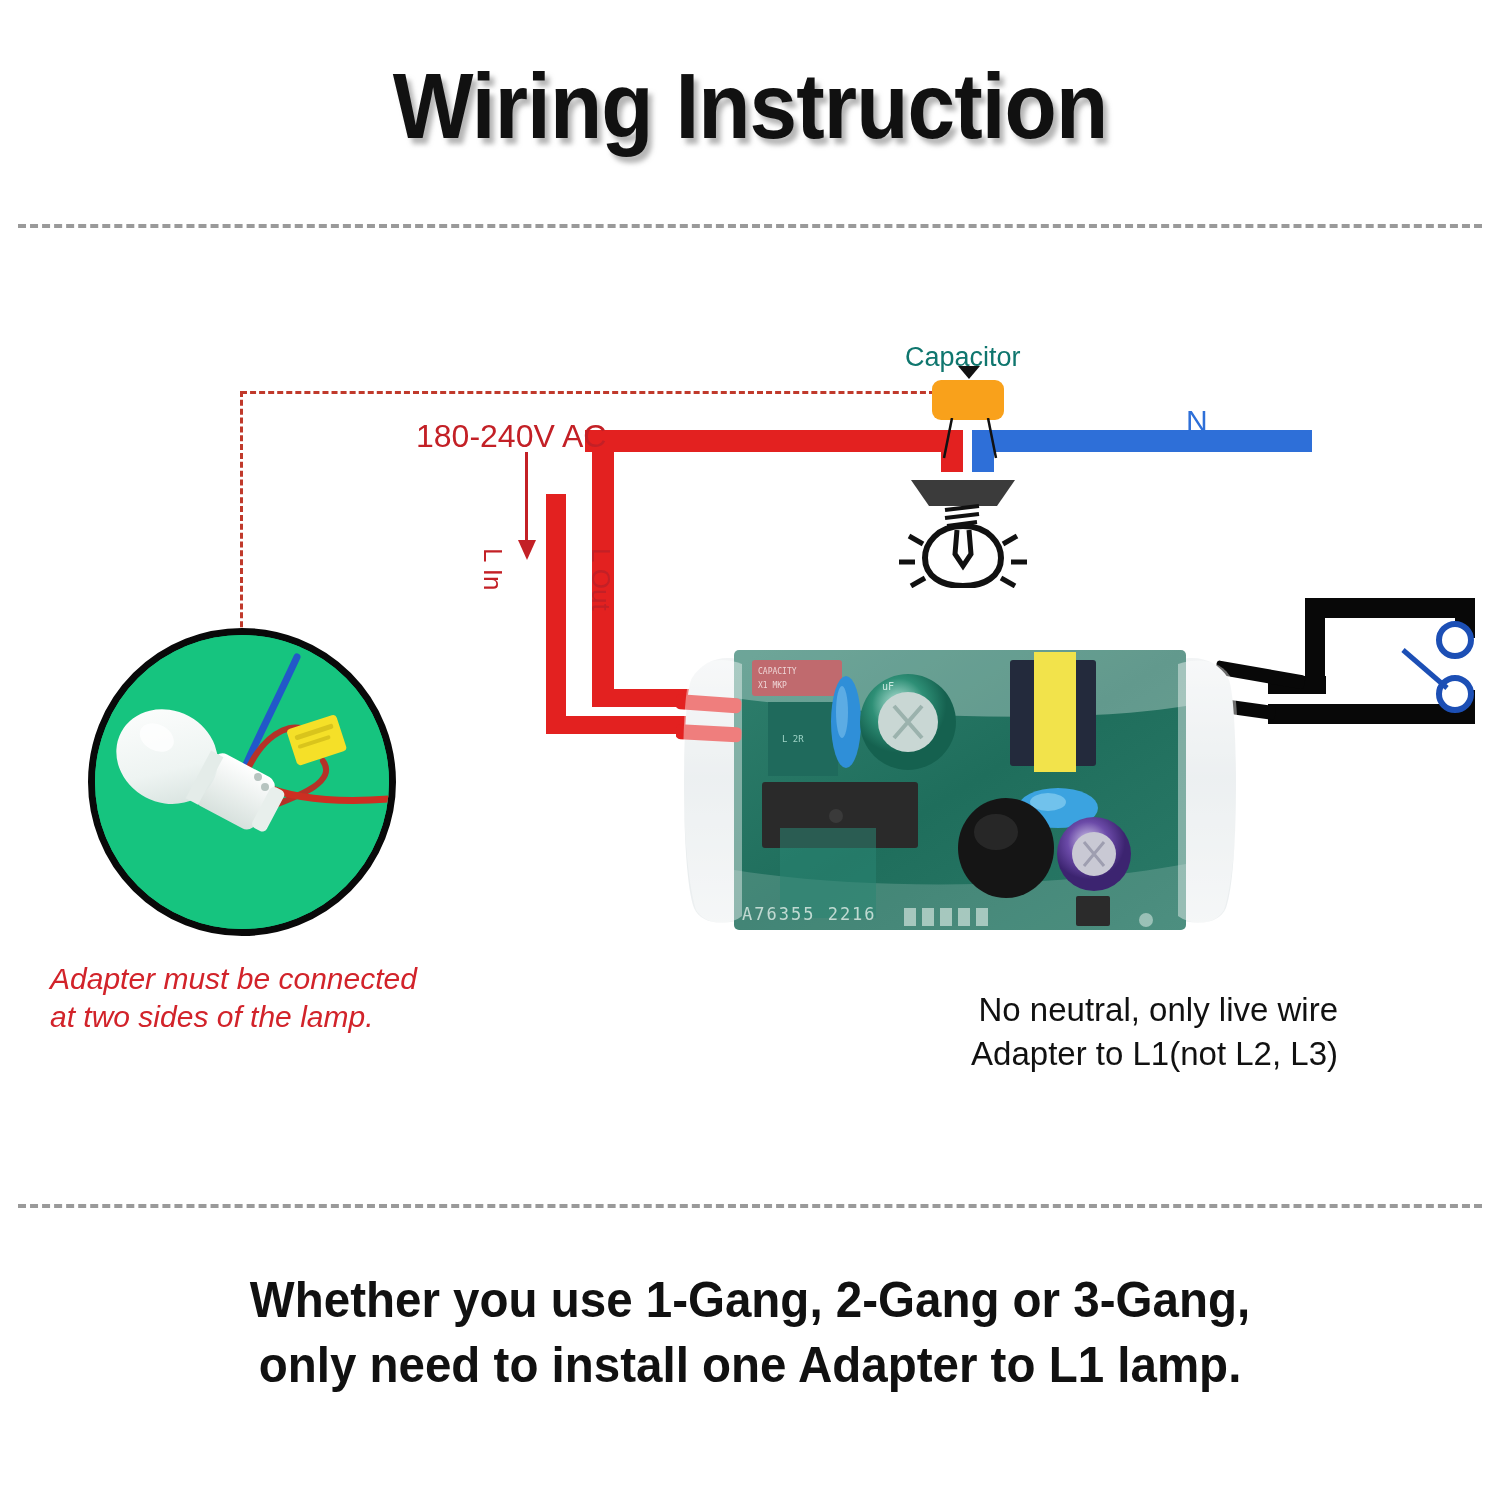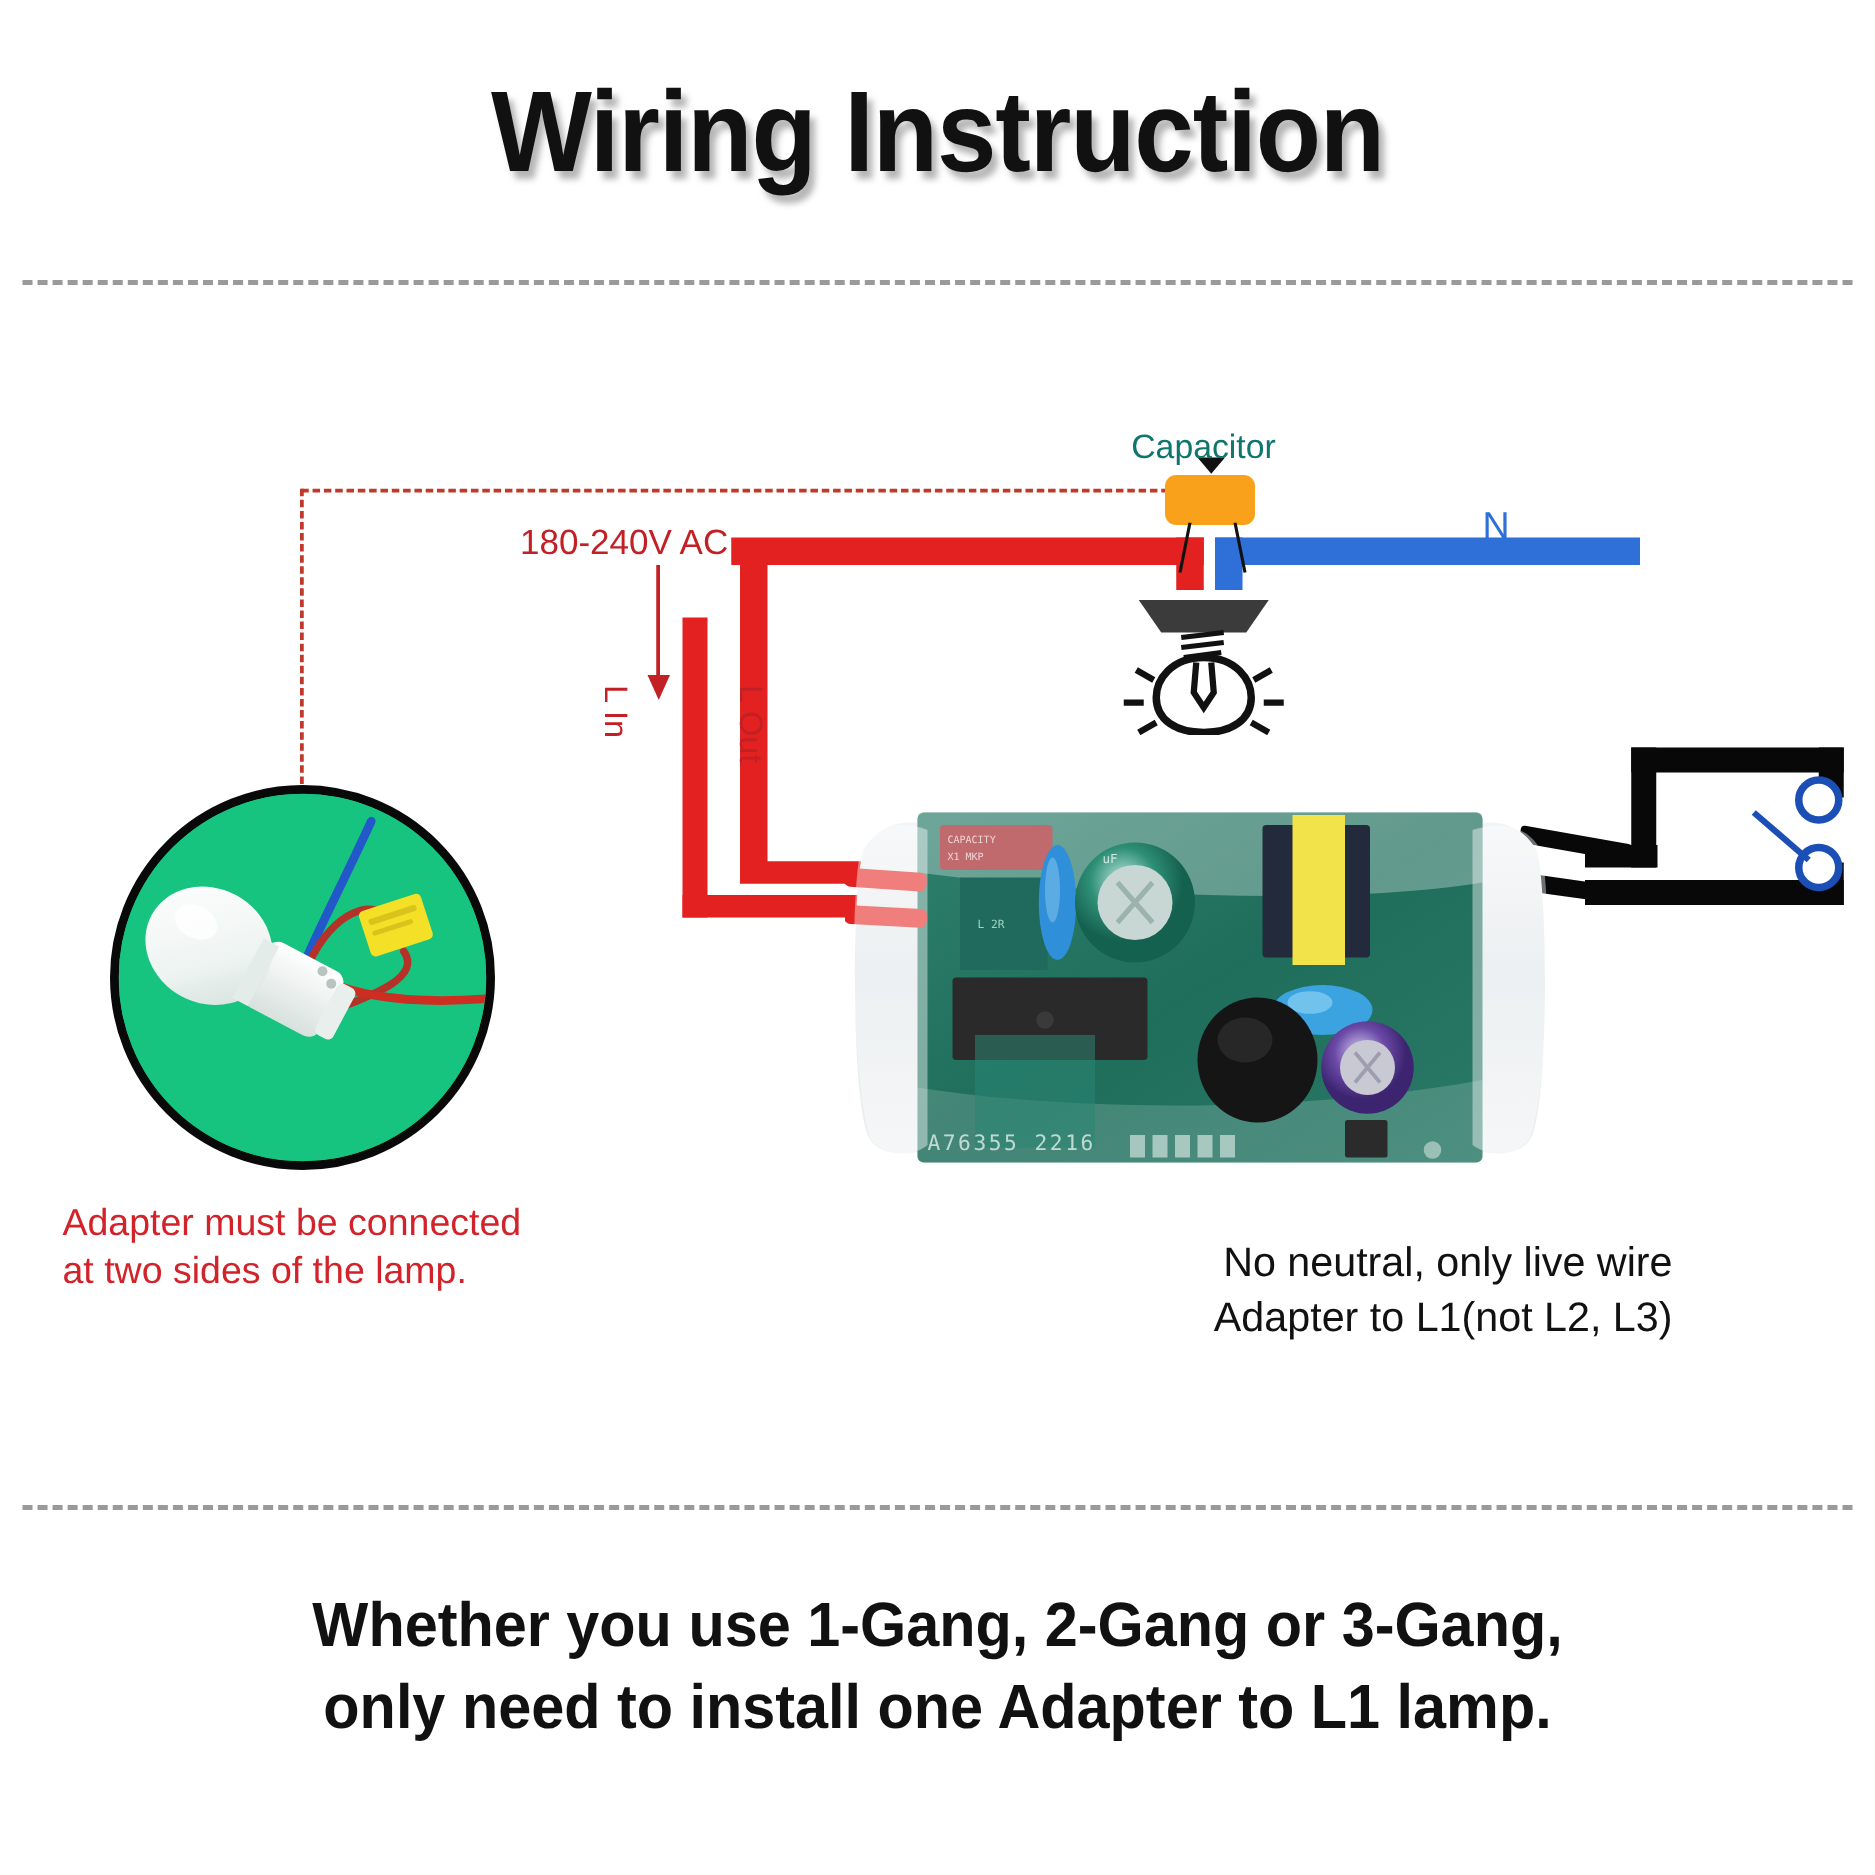--- a/index.html
+++ b/index.html
@@ -41,21 +41,21 @@
   .banner span { display:block; white-space:nowrap; }
 
   
   .wire { position:absolute; }
   .red  { background:#e32120; }
   .blue { background:#2e6fd8; }
   .blk  { background:#080808; }
 
   
   .lbl { position:absolute; white-space:nowrap; }
-  .lbl-volt { font-size:28px; color:#c32026; left:416px; top:418px; }
+  .lbl-volt { font-size:32px; color:#c32026; left:416px; top:418px; }
   .lbl-n    { font-size:30px; color:#2e6fd8; left:1186px; top:404px; }
   .lbl-cap  { font-size:27px; color:#0f766e; left:905px; top:342px; }
   .lbl-lin  { font-size:26px; color:#c32026; left:508px; top:548px;
               transform:rotate(90deg); transform-origin:0 0; }
   .lbl-lout { font-size:26px; color:#c32026; left:616px; top:548px;
               transform:rotate(90deg); transform-origin:0 0; }
 
   
   .cap-body {
     position:absolute; left:932px; top:380px; width:72px; height:40px;
@@ -89,21 +89,21 @@
     position:absolute; left:88px; top:628px; width:308px; height:308px;
     border-radius:50%; background:#16c47f;
     border:7px solid #090909; overflow:hidden;
   }
 
   
   .warn {
     position:absolute; left:50px; top:960px; width:520px;
     font-size:30px; line-height:1.28; color:#d2232a;
   }
-  .warn span { display:block; white-space:nowrap; }
+  .warn span { display:block; white-space:nowrap;font-style:italic; }
 
   
   .pcbcap {
     position:absolute; left:718px; top:988px; width:620px;
     font-size:33px; line-height:1.34; color:#111;
   }
   .pcbcap span { display:block; white-space:nowrap;text-align:right; }
 
   
   .pcb { position:absolute; left:676px; top:620px; width:568px; height:340px; }

